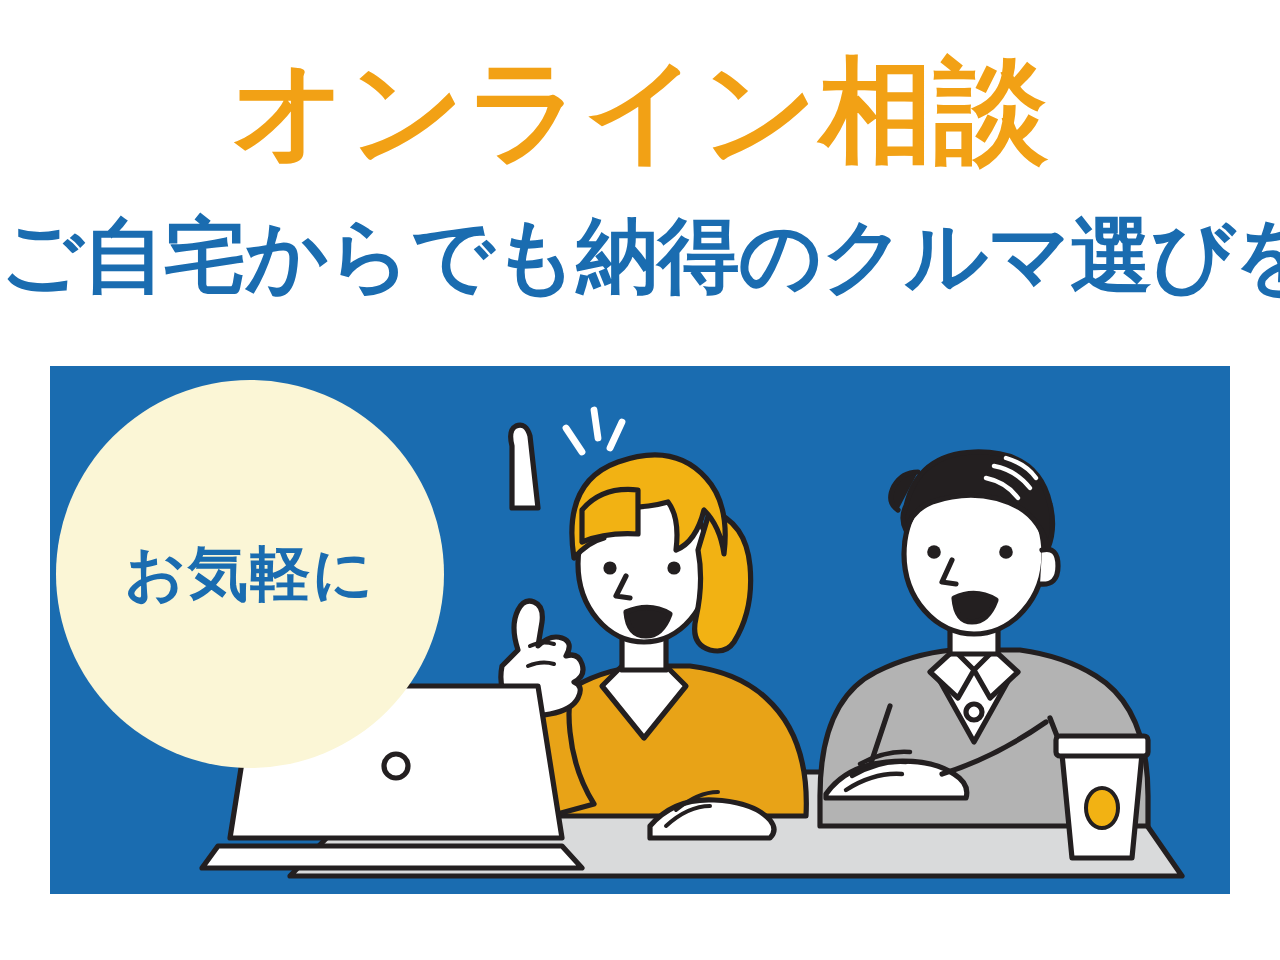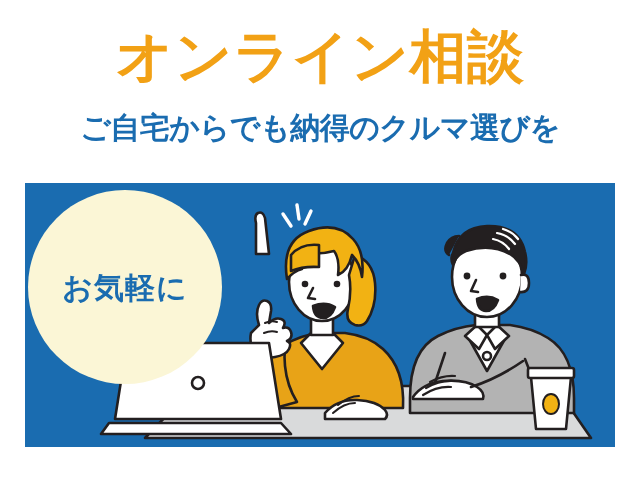--- a/index.html
+++ b/index.html
@@ -43,21 +43,21 @@
     white-space: nowrap;
     font-family: "DejaVu Sans", "Liberation Sans", sans-serif;
   }
   .subheadline {
     position: absolute;
     left: 0;
     top: 104px;
     width: 640px;
     text-align: center;
     color: #1a6cb0;
-    font-size: 30px;
+    font-size: 41px;
     line-height: 48px;
     font-weight: 600;
     letter-spacing: -0.5px;
     white-space: nowrap;
     font-family: "DejaVu Sans", "Liberation Sans", sans-serif;
   }
 
   
   .panel {
     position: absolute;

